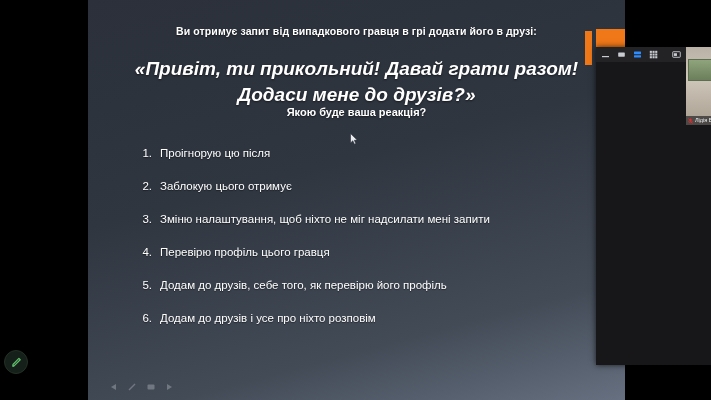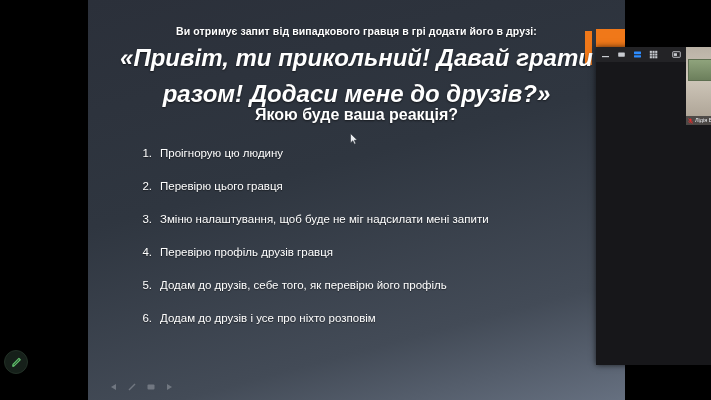--- a/index.html
+++ b/index.html
@@ -56,30 +56,30 @@
     text-shadow: 0 1px 2px rgba(0,0,0,.55);
   }
   #head-line1 {
     top: 25px;
     font-size: 10.5px;
     font-weight: bold;
     letter-spacing: .1px;
     padding: 0 18px;
   }
   #head-quote {
-    top: 40px;
-    font-size: 24px;
+    top: 56px;
+    font-size: 19px;
     font-weight: bold;
     font-style: italic;
-    line-height: 36px;
+    line-height: 26px;
     padding: 0 14px;
   }
   #head-question {
     top: 106px;
-    font-size: 16px;
+    font-size: 11px;
     font-weight: bold;
   }
 
   
   #answer-list {
     position: absolute;
     left: 44px;
     top: 146px;
     right: 18px;
     margin: 0;
@@ -297,33 +297,33 @@
 
       <div class="slide-head" id="head-line1">Ви отримує запит від випадкового гравця в грі додати його в друзі:</div>
 
       <div class="slide-head" id="head-quote">«Привіт, ти прикольний! Давай грати разом! Додаси мене до друзів?»</div>
 
       <div class="slide-head" id="head-question">Якою буде ваша реакція?</div>
 
       <ul id="answer-list">
         <li>
           <span class="num">1.</span>
-          <span class="txt">Проігнорую цю людину</span>
+          <span class="txt">Проігнорую цю після</span>
         </li>
         <li>
           <span class="num">2.</span>
-          <span class="txt">Перевірю цього гравця</span>
+          <span class="txt">Заблокую цього отримує</span>
         </li>
         <li>
           <span class="num">3.</span>
-          <span class="txt">Зміню налаштування,  щоб буде  не міг надсилати  мені запити</span>
+          <span class="txt">Зміню налаштування,  щоб ніхто  не міг надсилати  мені запити</span>
         </li>
         <li>
           <span class="num">4.</span>
-          <span class="txt">Перевірю профіль друзів гравця</span>
+          <span class="txt">Перевірю профіль цього гравця</span>
         </li>
         <li>
           <span class="num">5.</span>
           <span class="txt">Додам до друзів, себе того, як перевірю його профіль</span>
         </li>
         <li>
           <span class="num">6.</span>
           <span class="txt">Додам до друзів і усе про ніхто розповім</span>
         </li>
       </ul>

